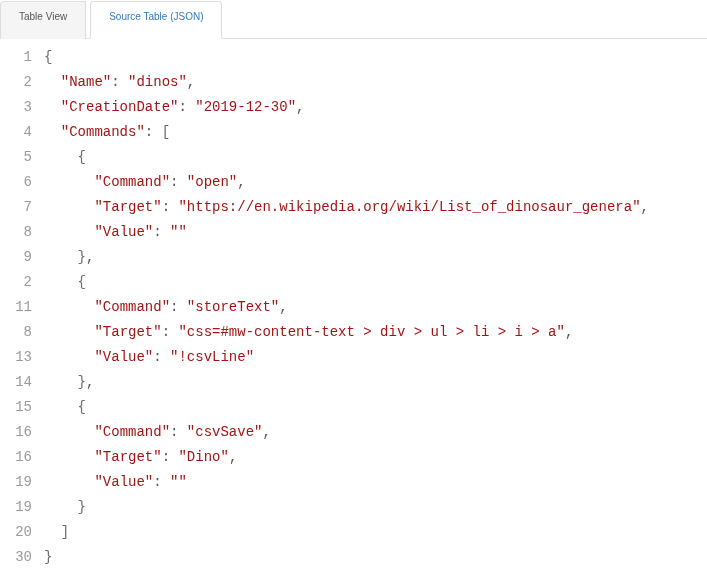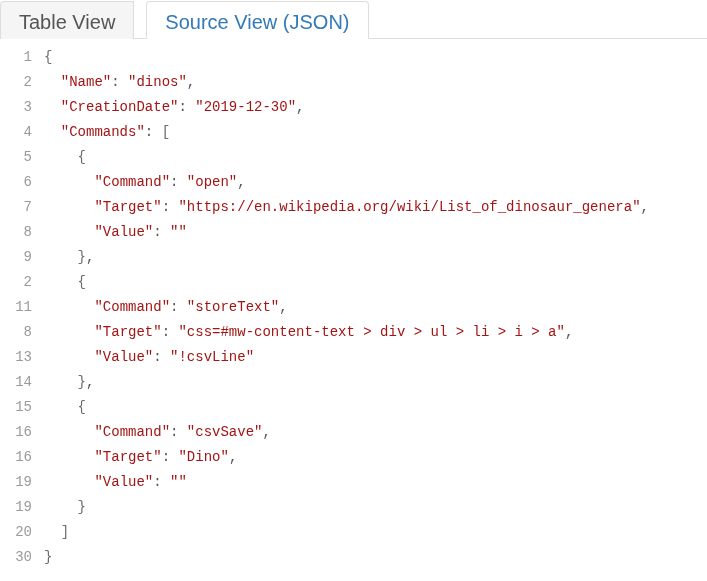--- a/index.html
+++ b/index.html
@@ -10,26 +10,26 @@
     background: #fff;
     width: 707px;
   }
   .tabs {
     display: flex;
     border-bottom: 1px solid #ddd;
     height: 39px;
   }
   .tab {
     padding: 9px 18px 8px 18px;
-    font-size: 20px;
+    font-size: 10px;
     color: #555;
     background: #f7f7f7;
     border: 1px solid #ddd;
     border-bottom: none;
-    margin-right: 12px;
+    margin-right: 4px;
     cursor: pointer;
     position: relative;
     top: 1px;
   }
   .tab.inactive {
     background: #f5f5f5;
     border-radius: 4px 0 0 0;
   }
   .tab.active {
     background: #fff;
@@ -65,21 +65,21 @@
   .p  { color: #6b6b6b; }   
   .k  { color: #a31515; }   
   .s  { color: #a31515; }   
   .c  { color: #555; }      
 </style>
 </head>
 <body>
 
 <div class="tabs">
   <div class="tab inactive">Table View</div>
-  <div class="tab active">Source View (JSON)</div>
+  <div class="tab active">Source Table (JSON)</div>
 </div>
 
 <div class="editor">
   <div class="gutter" id="gutter">
       <div>1</div>
       <div>2</div>
       <div>3</div>
       <div>4</div>
       <div>5</div>
       <div>6</div>

